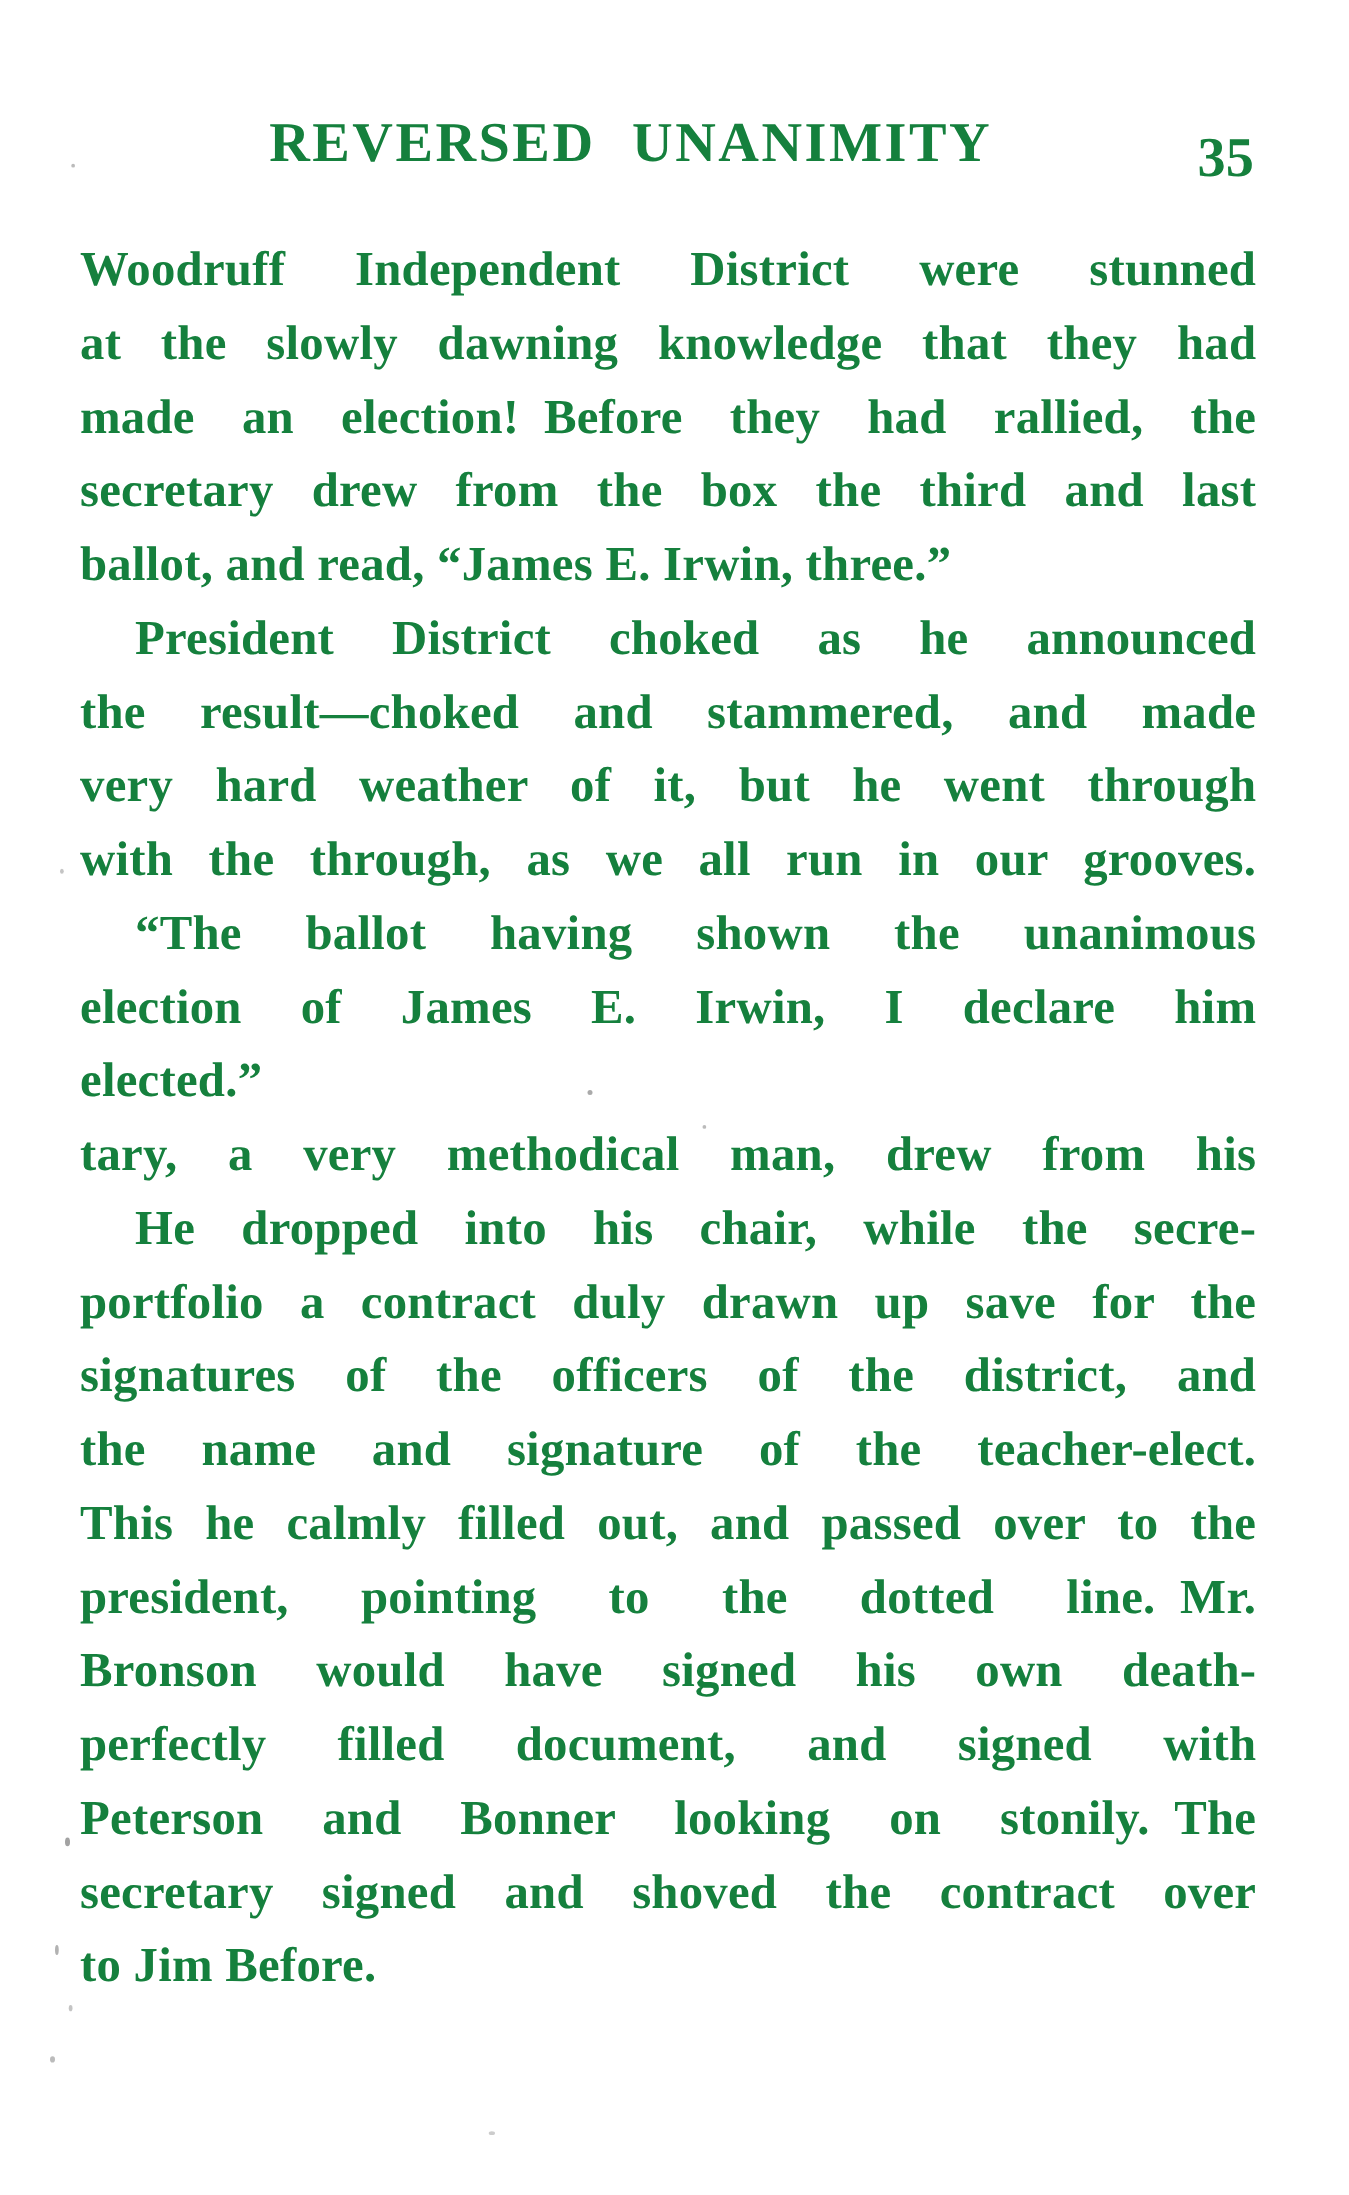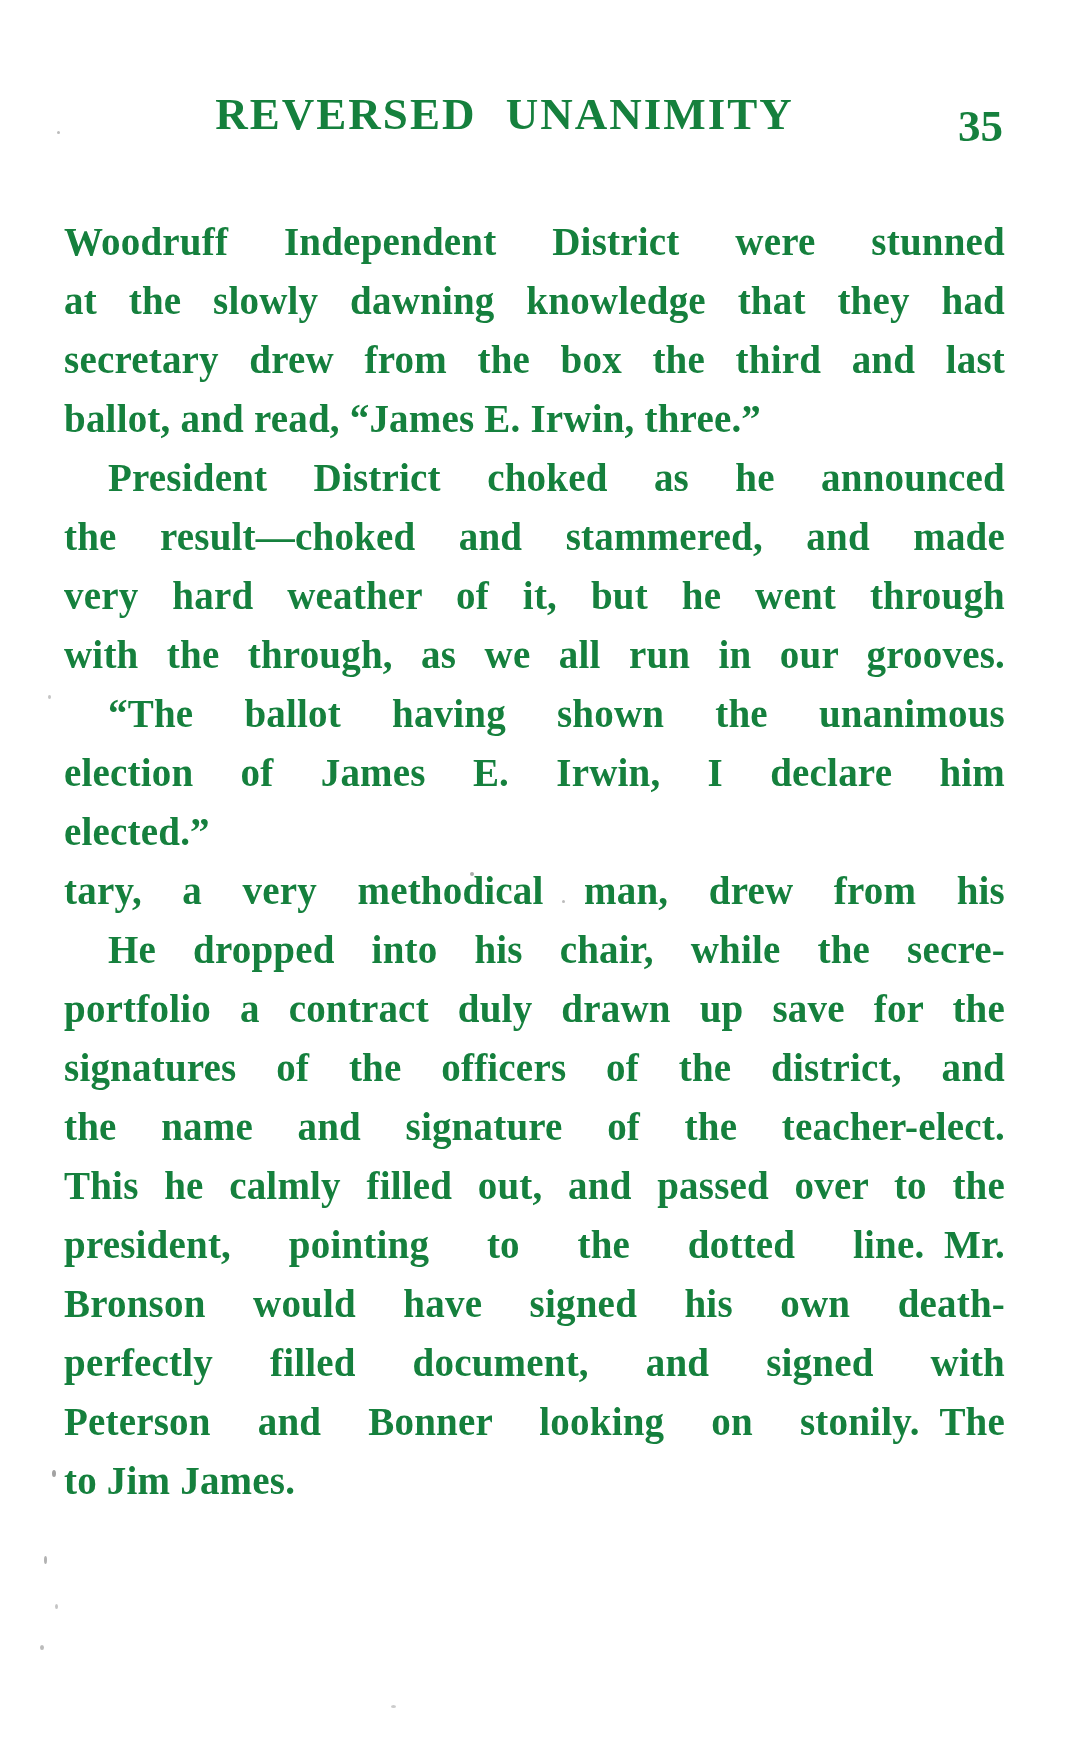--- a/index.html
+++ b/index.html
@@ -38,21 +38,21 @@
     white-space: nowrap;
   }
   .page-number {
     position: absolute;
     right: 2px;
     top: 12px;
   }
   
   .text-block {
     position: absolute;
-    top: 212px;
+    top: 186px;
     left: 64px;
     width: 941px;
     font-size: 39px;
     line-height: 59px;
     letter-spacing: 0.2px;
   }
   .ln {
     height: 59px;
     text-align: justify;
     text-align-last: justify;
@@ -88,40 +88,42 @@
 <div class="scan-page">
 
   <div class="running-header">
     <div class="running-title">REVERSED UNANIMITY</div>
     <div class="page-number">35</div>
   </div>
 
   <div class="text-block">
     <div class="ln">Woodruff Independent District were stunned</div>
     <div class="ln">at the slowly dawning knowledge that they had</div>
+    <div class="ln">made an election! Before they had rallied, the</div>
     <div class="ln">secretary drew from the box the third and last</div>
     <div class="ln rag">ballot, and read, “James E. Irwin, three.”</div>
     <div class="ln ind">President District choked as he announced</div>
     <div class="ln">the result—choked and stammered, and made</div>
     <div class="ln">very hard weather of it, but he went through</div>
     <div class="ln">with the through, as we all run in our grooves.</div>
     <div class="ln ind">“The ballot having shown the unanimous</div>
     <div class="ln">election of James E. Irwin, I declare him</div>
     <div class="ln rag">elected.”</div>
     <div class="ln">tary, a very methodical man, drew from his</div>
     <div class="ln ind">He dropped into his chair, while the secre-</div>
     <div class="ln">portfolio a contract duly drawn up save for the</div>
     <div class="ln">signatures of the officers of the district, and</div>
     <div class="ln">the name and signature of the teacher-elect.</div>
     <div class="ln">This he calmly filled out, and passed over to the</div>
     <div class="ln">president, pointing to the dotted line. Mr.</div>
     <div class="ln">Bronson would have signed his own death-</div>
     <div class="ln">perfectly filled document, and signed with</div>
     <div class="ln">Peterson and Bonner looking on stonily. The</div>
-    <div class="ln rag">to Jim James.</div>
+    <div class="ln">secretary signed and shoved the contract over</div>
+    <div class="ln rag">to Jim Before.</div>
   </div>
 
   <div class="speck s1"></div>
   <div class="speck s2"></div>
   <div class="speck s3"></div>
   <div class="speck s4"></div>
   <div class="speck s5"></div>
   <div class="speck s6"></div>
   <div class="speck s7"></div>
   <div class="speck s8"></div>

